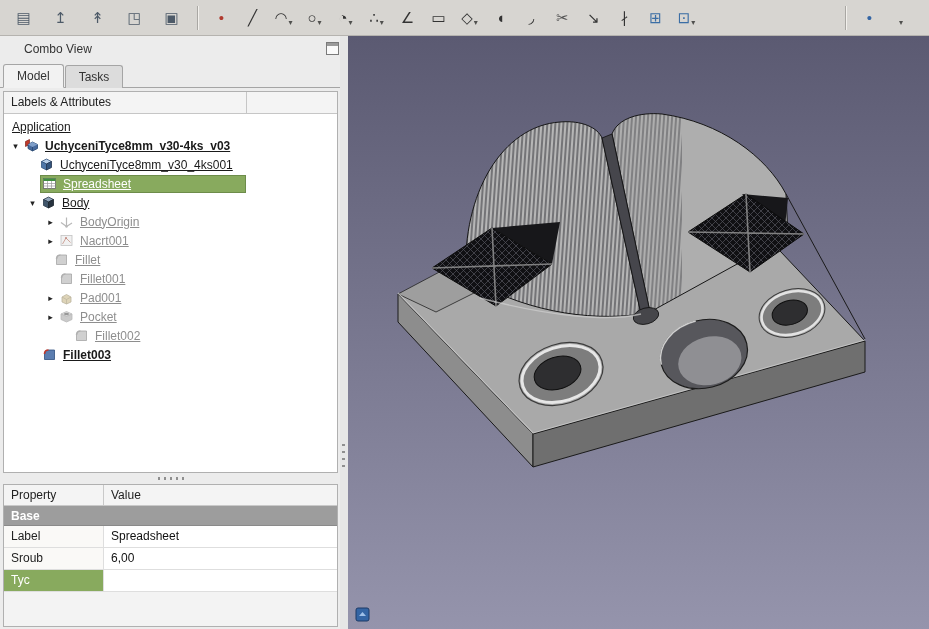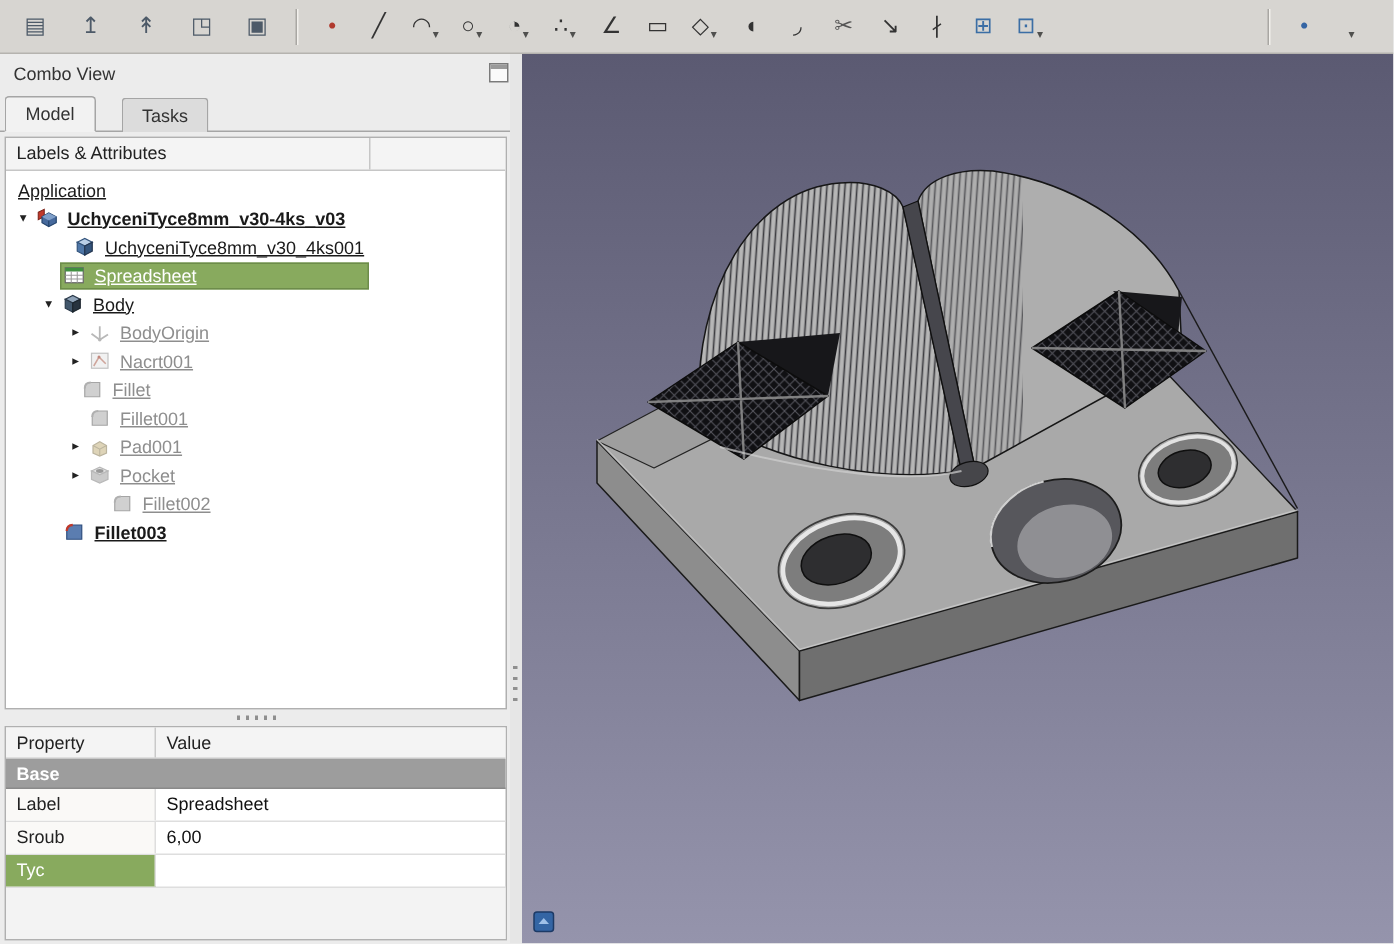--- a/index.html
+++ b/index.html
@@ -11,24 +11,24 @@
            border-bottom:1px solid #b5b3af;display:flex;align-items:center;padding:0 5px;box-sizing:border-box;}
   .tbtn{height:28px;min-width:27px;padding:0 2px;display:flex;align-items:center;justify-content:center;border-radius:3px;}
   .tbtn.big{min-width:33px;}
   .tglyph{font-size:15px;line-height:1;}
   .tdrop{font-size:8px;color:#50504e;margin-left:1px;align-self:flex-end;padding-bottom:5px;}
   .tsep{width:0;height:24px;border-left:1px solid #a9a7a3;border-right:1px solid #f2f0ec;margin:0 7px;}
   .tb-end{margin-left:auto;display:flex;align-items:center;margin-right:8px;}
 
   
   .left-panel{position:absolute;left:0;top:36px;width:348px;height:593px;background:#ececec;}
-  .combo-title{height:25px;display:flex;align-items:center;justify-content:space-between;padding:0 9px;color:#333;}
+  .combo-title{height:25px;display:flex;align-items:center;justify-content:space-between;padding:0 9px;color:#333;margin-left:15px;}
   .float-btn{width:11px;height:11px;border:1px solid #7a7a7a;background:#fafafa;position:relative;}
   .float-btn:before{content:"";position:absolute;left:0;top:0;right:0;height:3px;background:#9a9a9a;}
-  .tabs{display:flex;align-items:flex-end;padding:0 3px;height:26px;border-bottom:1px solid #a5a5a5;gap:17px;}
+  .tabs{display:flex;align-items:flex-end;padding:0 3px;height:26px;border-bottom:1px solid #a5a5a5;gap:1px;}
   .tab{padding:4px 13px 4px;border:1px solid #a5a5a5;border-bottom:none;border-radius:3px 3px 0 0;
        background:#dcdcdc;color:#333;margin-bottom:-1px;}
   .tab.active{background:#f2f2f2;border-bottom:1px solid #f2f2f2;}
 
   
   .tree-wrap{position:absolute;left:3px;width:335px;top:55px;height:382px;background:#fff;border:1px solid #b0b0b0;box-sizing:border-box;overflow:hidden;}
   .tree-header{height:21px;background:#f4f4f4;border-bottom:1px solid #c6c6c6;display:flex;}
   .tree-header .hcell{width:243px;border-right:1px solid #c6c6c6;padding:3px 7px;box-sizing:border-box;color:#222;}
   .tree-body{padding-top:3px;}
   .trow{height:19px;display:flex;align-items:center;width:300px;}
@@ -180,21 +180,21 @@
         <span class="ticon">
             <svg width="15" height="15" viewBox="0 0 15 15">
               <path d="M1.5 3.5 L5.5 1.5 L5.5 6.5 L1.5 8.5 Z" fill="#c0392b" stroke="#7e241a" stroke-width="0.7"></path>
               <path d="M4 6.5 L8.5 4 L13.5 6.5 L13.5 10.5 L8.5 13 L4 10.5 Z" fill="#46699c" stroke="#24456e" stroke-width="0.8"></path>
               <path d="M4 6.5 L8.5 9 L13.5 6.5 L8.5 4 Z" fill="#7f9fc9"></path>
               <path d="M8.5 9 L8.5 13" stroke="#24456e" stroke-width="0.8"></path>
             </svg>
           </span>
         <span class="tlabel">UchyceniTyce8mm_v30-4ks_v03</span>
       </div>
-      <div class="trow" style="padding-left:29px">
+      <div class="trow" style="padding-left:19px">
         <span class="slot"></span>
         <span class="ticon">
             <svg width="15" height="15" viewBox="0 0 15 15">
               <path d="M2.5 4.5 L7.5 2 L12.5 4.5 L7.5 7 Z" fill="#b9cfe8" stroke="#33547c" stroke-width="0.8"></path>
               <path d="M2.5 4.5 L7.5 7 L7.5 13 L2.5 10.5 Z" fill="#4f77a8" stroke="#33547c" stroke-width="0.8"></path>
               <path d="M12.5 4.5 L12.5 10.5 L7.5 13 L7.5 7 Z" fill="#33547c" stroke="#23344e" stroke-width="0.8"></path>
             </svg>
           </span>
         <span class="tlabel">UchyceniTyce8mm_v30_4ks001</span>
       </div>

